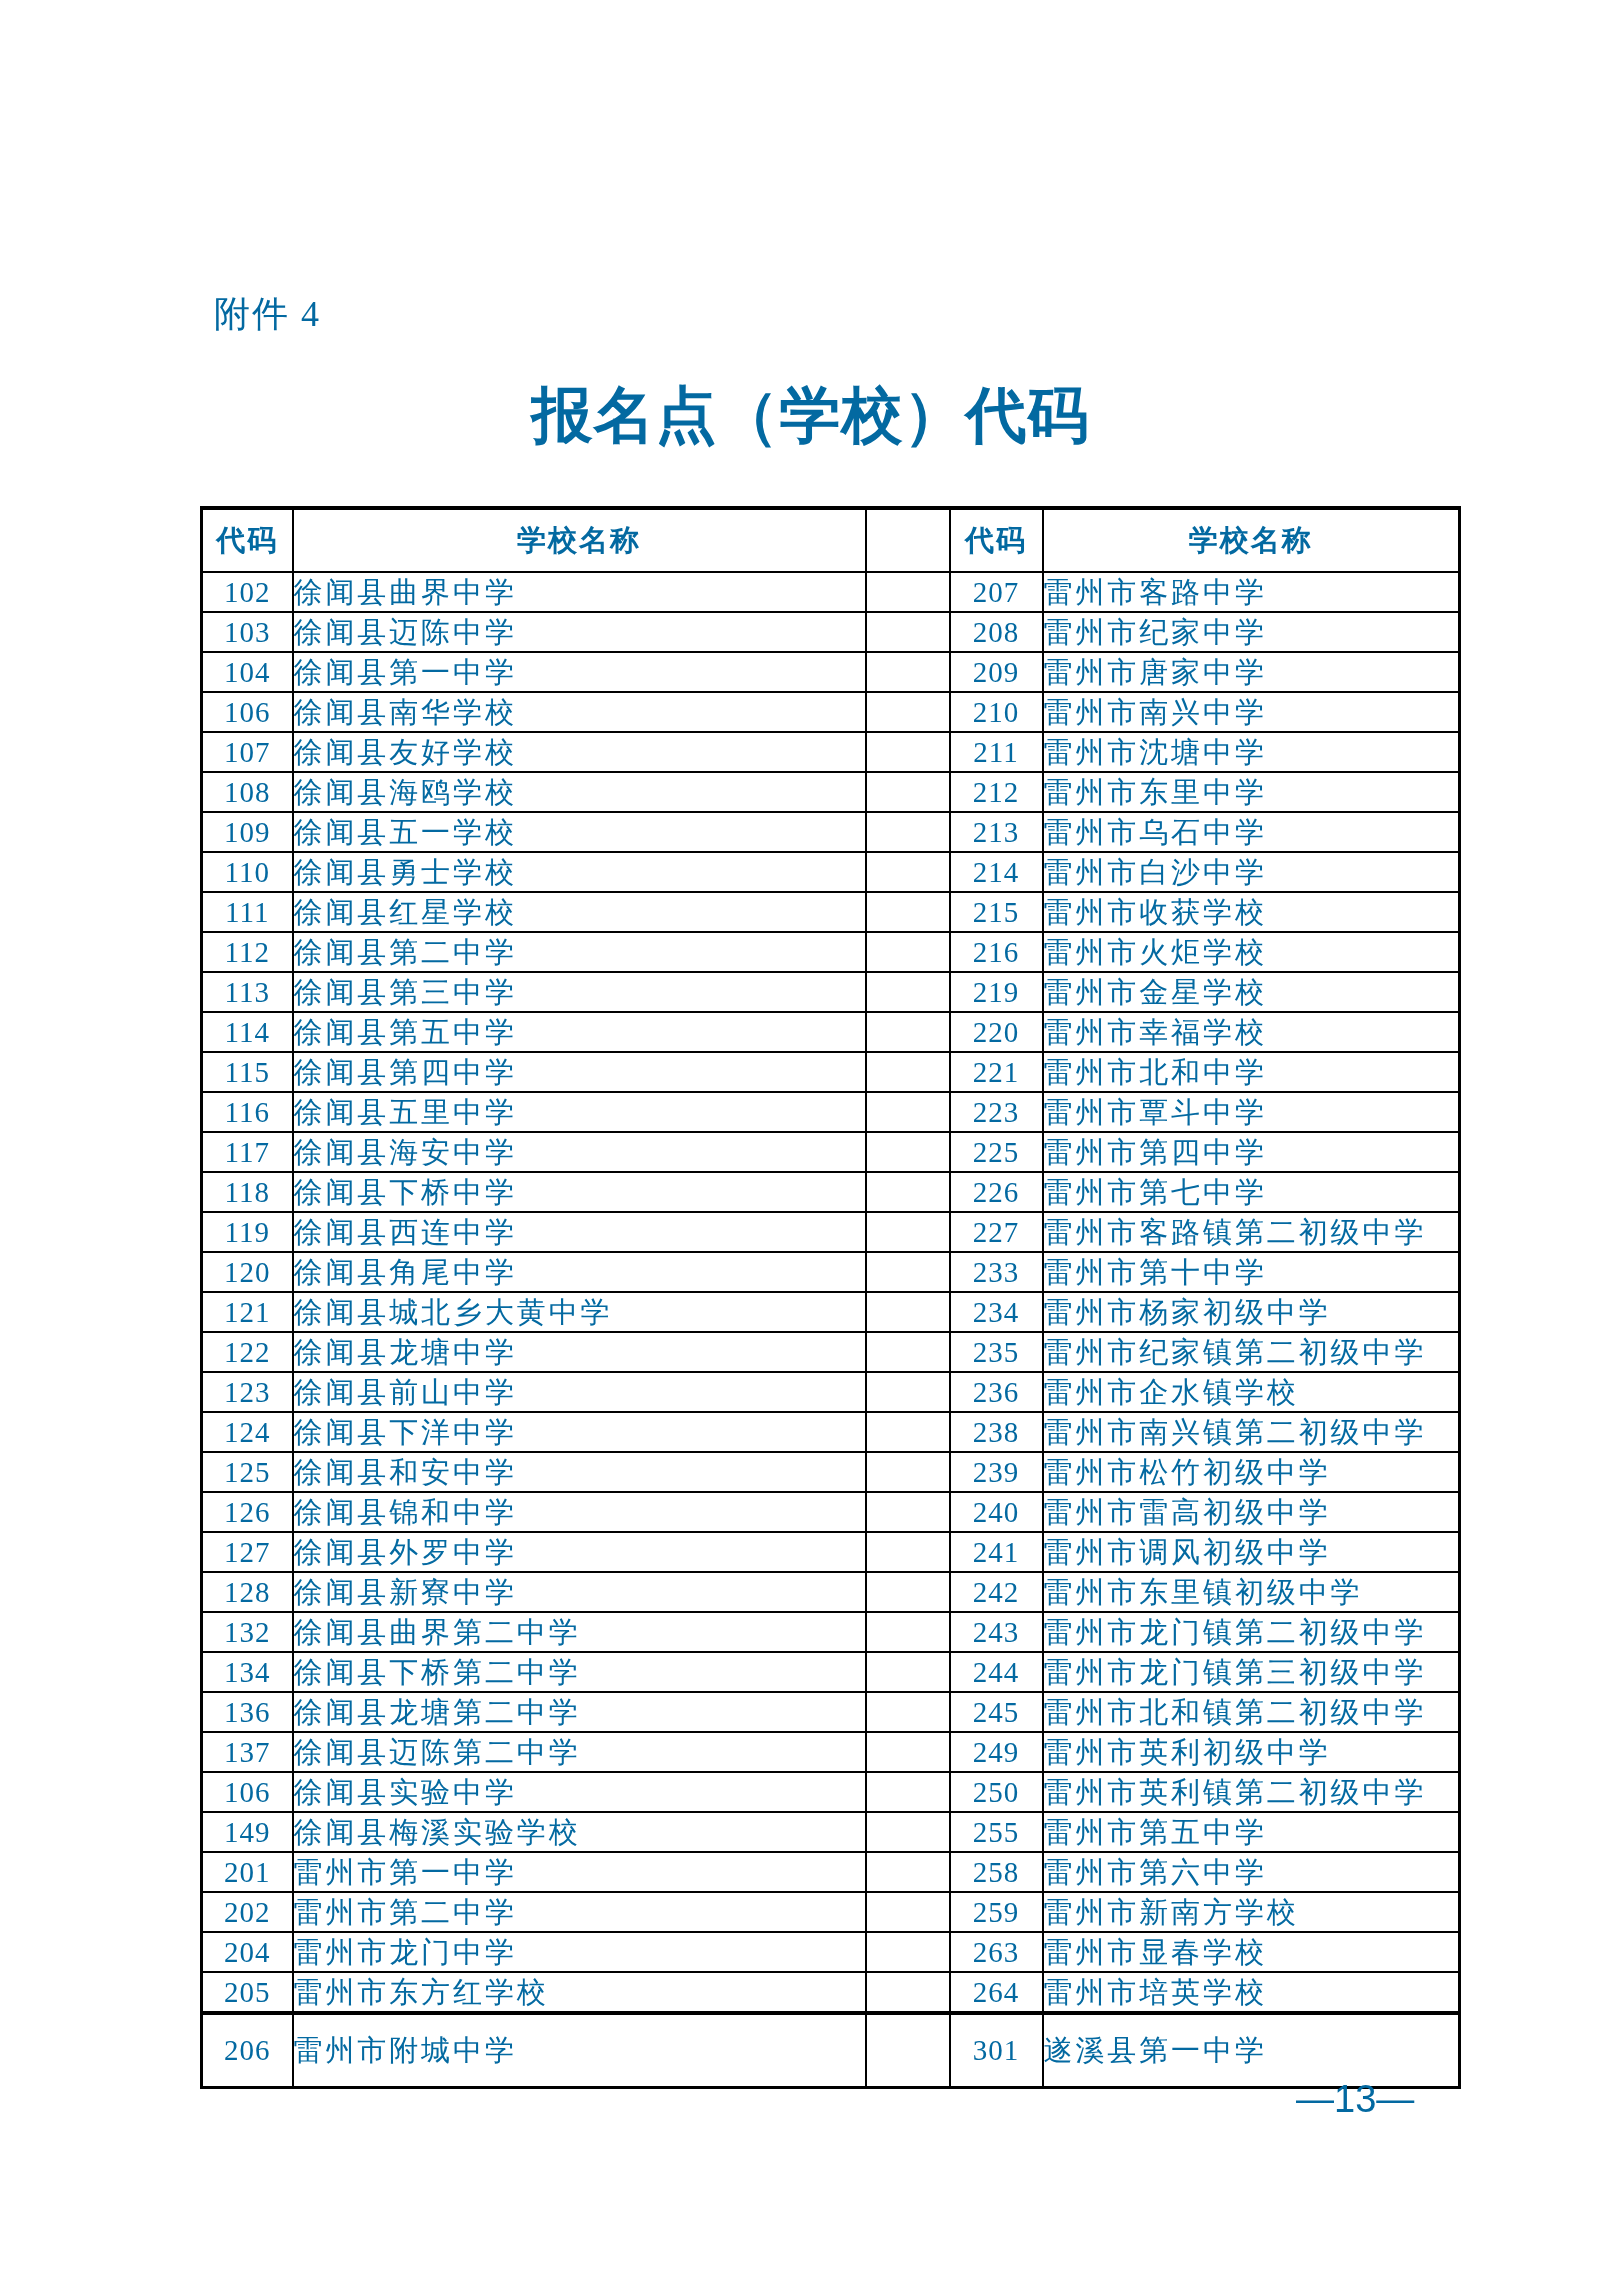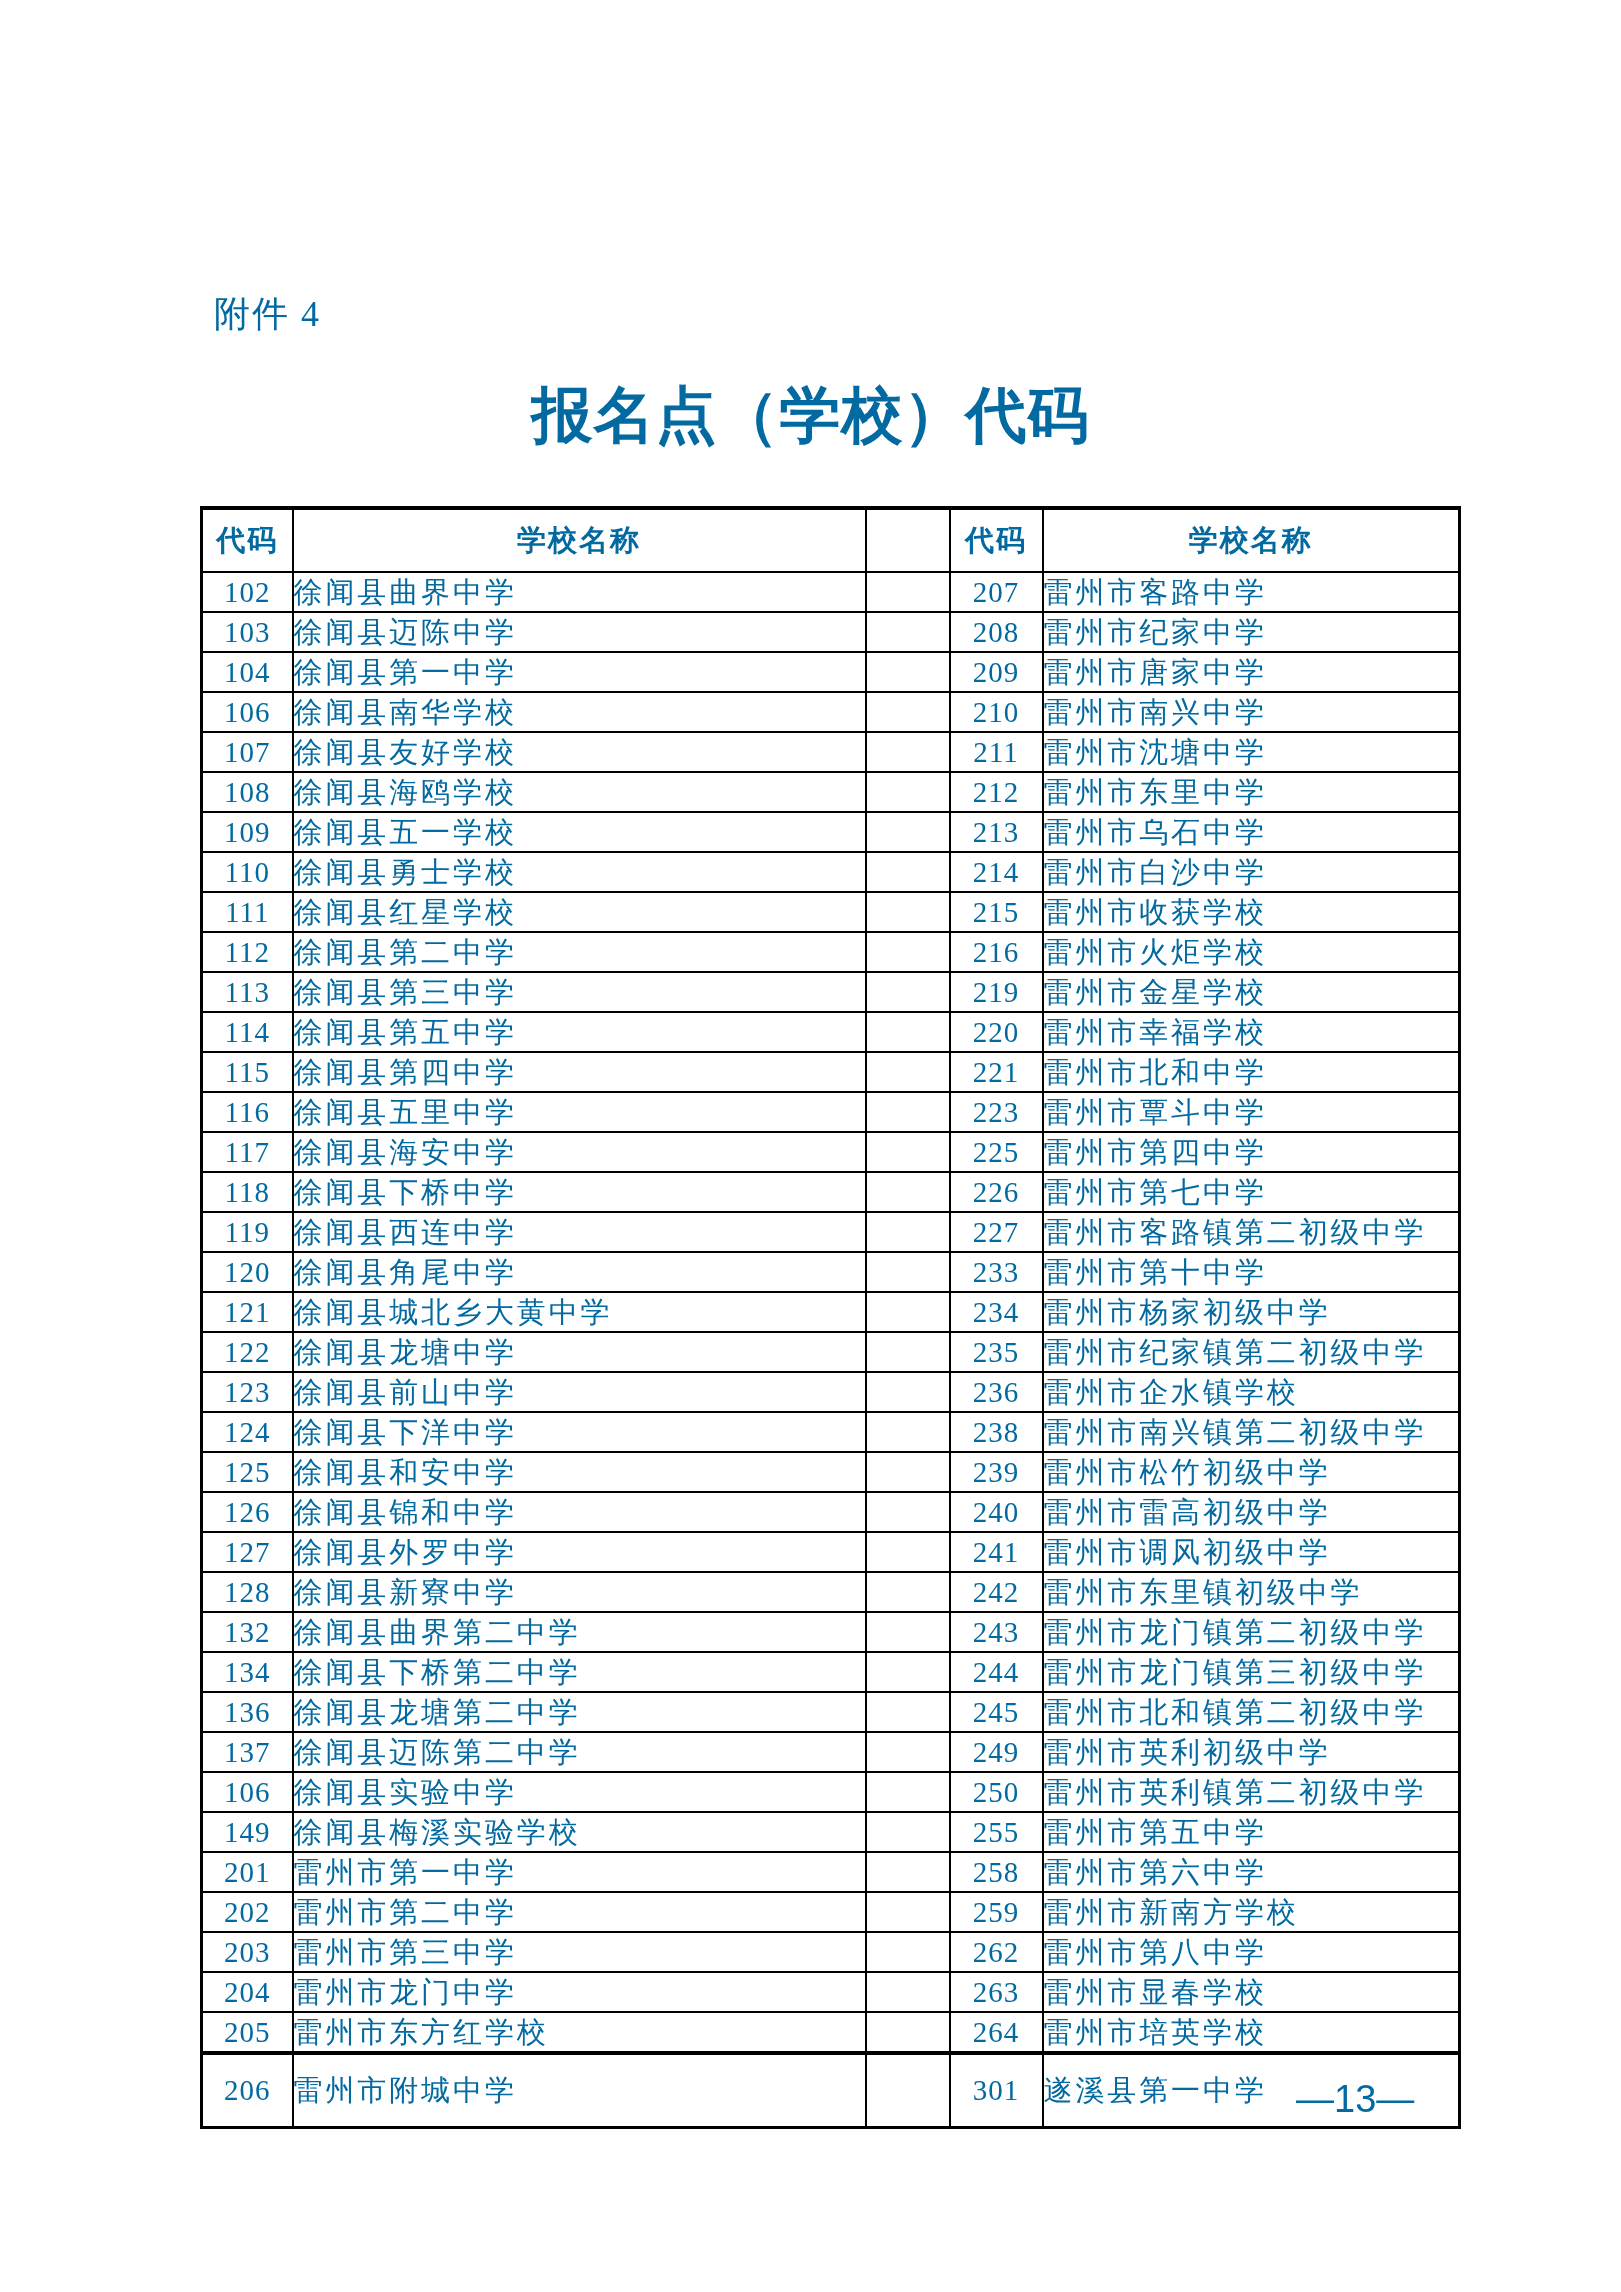--- a/index.html
+++ b/index.html
@@ -345,27 +345,20 @@
           <td class="school-cell">雷州市第六中学</td>
         </tr>
         <tr>
           <td class="code-cell">202</td>
           <td class="school-cell">雷州市第二中学</td>
           <td class="spacer-cell"></td>
           <td class="code-cell">259</td>
           <td class="school-cell">雷州市新南方学校</td>
         </tr>
         <tr>
-          <td class="code-cell">203</td>
-          <td class="school-cell">雷州市第三中学</td>
-          <td class="spacer-cell"></td>
-          <td class="code-cell">262</td>
-          <td class="school-cell">雷州市第八中学</td>
-        </tr>
-        <tr>
           <td class="code-cell">204</td>
           <td class="school-cell">雷州市龙门中学</td>
           <td class="spacer-cell"></td>
           <td class="code-cell">263</td>
           <td class="school-cell">雷州市显春学校</td>
         </tr>
         <tr>
           <td class="code-cell">205</td>
           <td class="school-cell">雷州市东方红学校</td>
           <td class="spacer-cell"></td>

